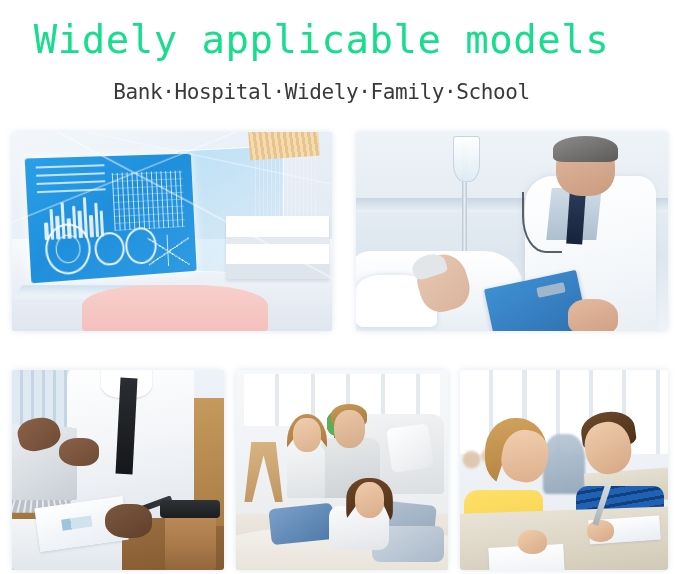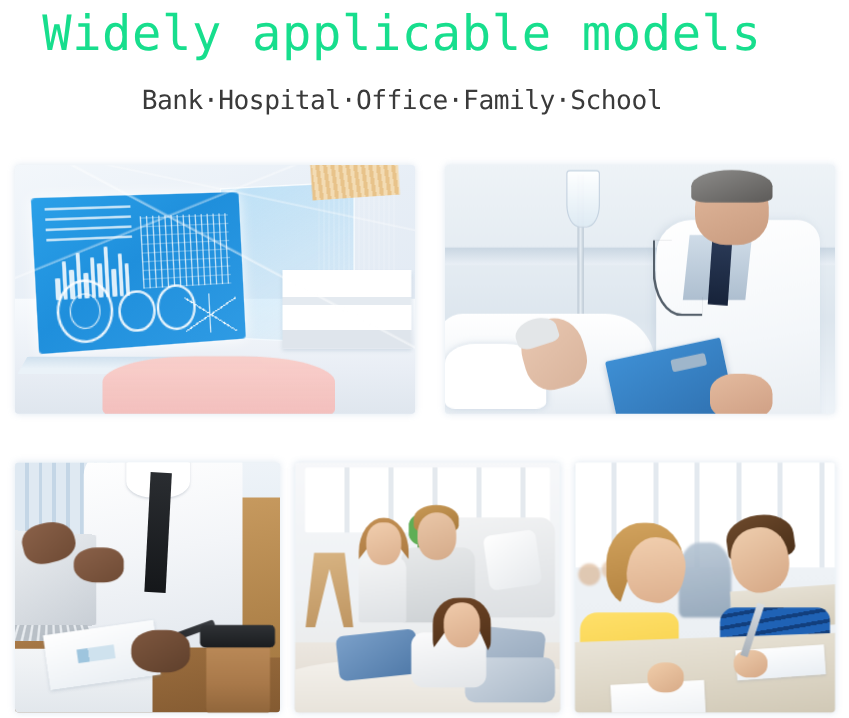--- a/index.html
+++ b/index.html
@@ -19,21 +19,21 @@
     width: 679px;
     height: 574px;
     position: relative;
     background: #ffffff;
   }
 
   
   .header {
     width: 643px;
     text-align: center;
-    padding-top: 4px;
+    padding-top: 16px;
   }
   .title {
     font-family: "DejaVu Sans Mono", "Liberation Mono", monospace;
     font-size: 39px;
     line-height: 46px;
     font-weight: 400;
     color: #17de8d;
     letter-spacing: 0.5px;
     white-space: nowrap;
     margin: 0;
@@ -328,21 +328,21 @@
   .sch-blue-girl { position:absolute; left:40%; top:32%; width:20%; height:30%;
     background: linear-gradient(170deg,#b6c5d4,#8fa3b7); border-radius: 40% 40% 10% 10%; filter: blur(.8px); opacity:.9; }
 </style>
 </head>
 <body>
 
 <div class="page">
 
   <div class="header">
     <div class="title">Widely applicable models</div>
-    <div class="subtitle">Bank·Hospital·Office·Family·School</div>
+    <div class="subtitle">Bank·Hospital·Widely·Family·School</div>
   </div>
 
   <div class="gallery">
 
     <div class="photo" id="photo-bank">
       <div class="scene">
         <div class="bank-bg"></div>
         <div class="bank-desk"></div>
         <div class="bank-holo"></div>
         <div class="bank-books"></div>

